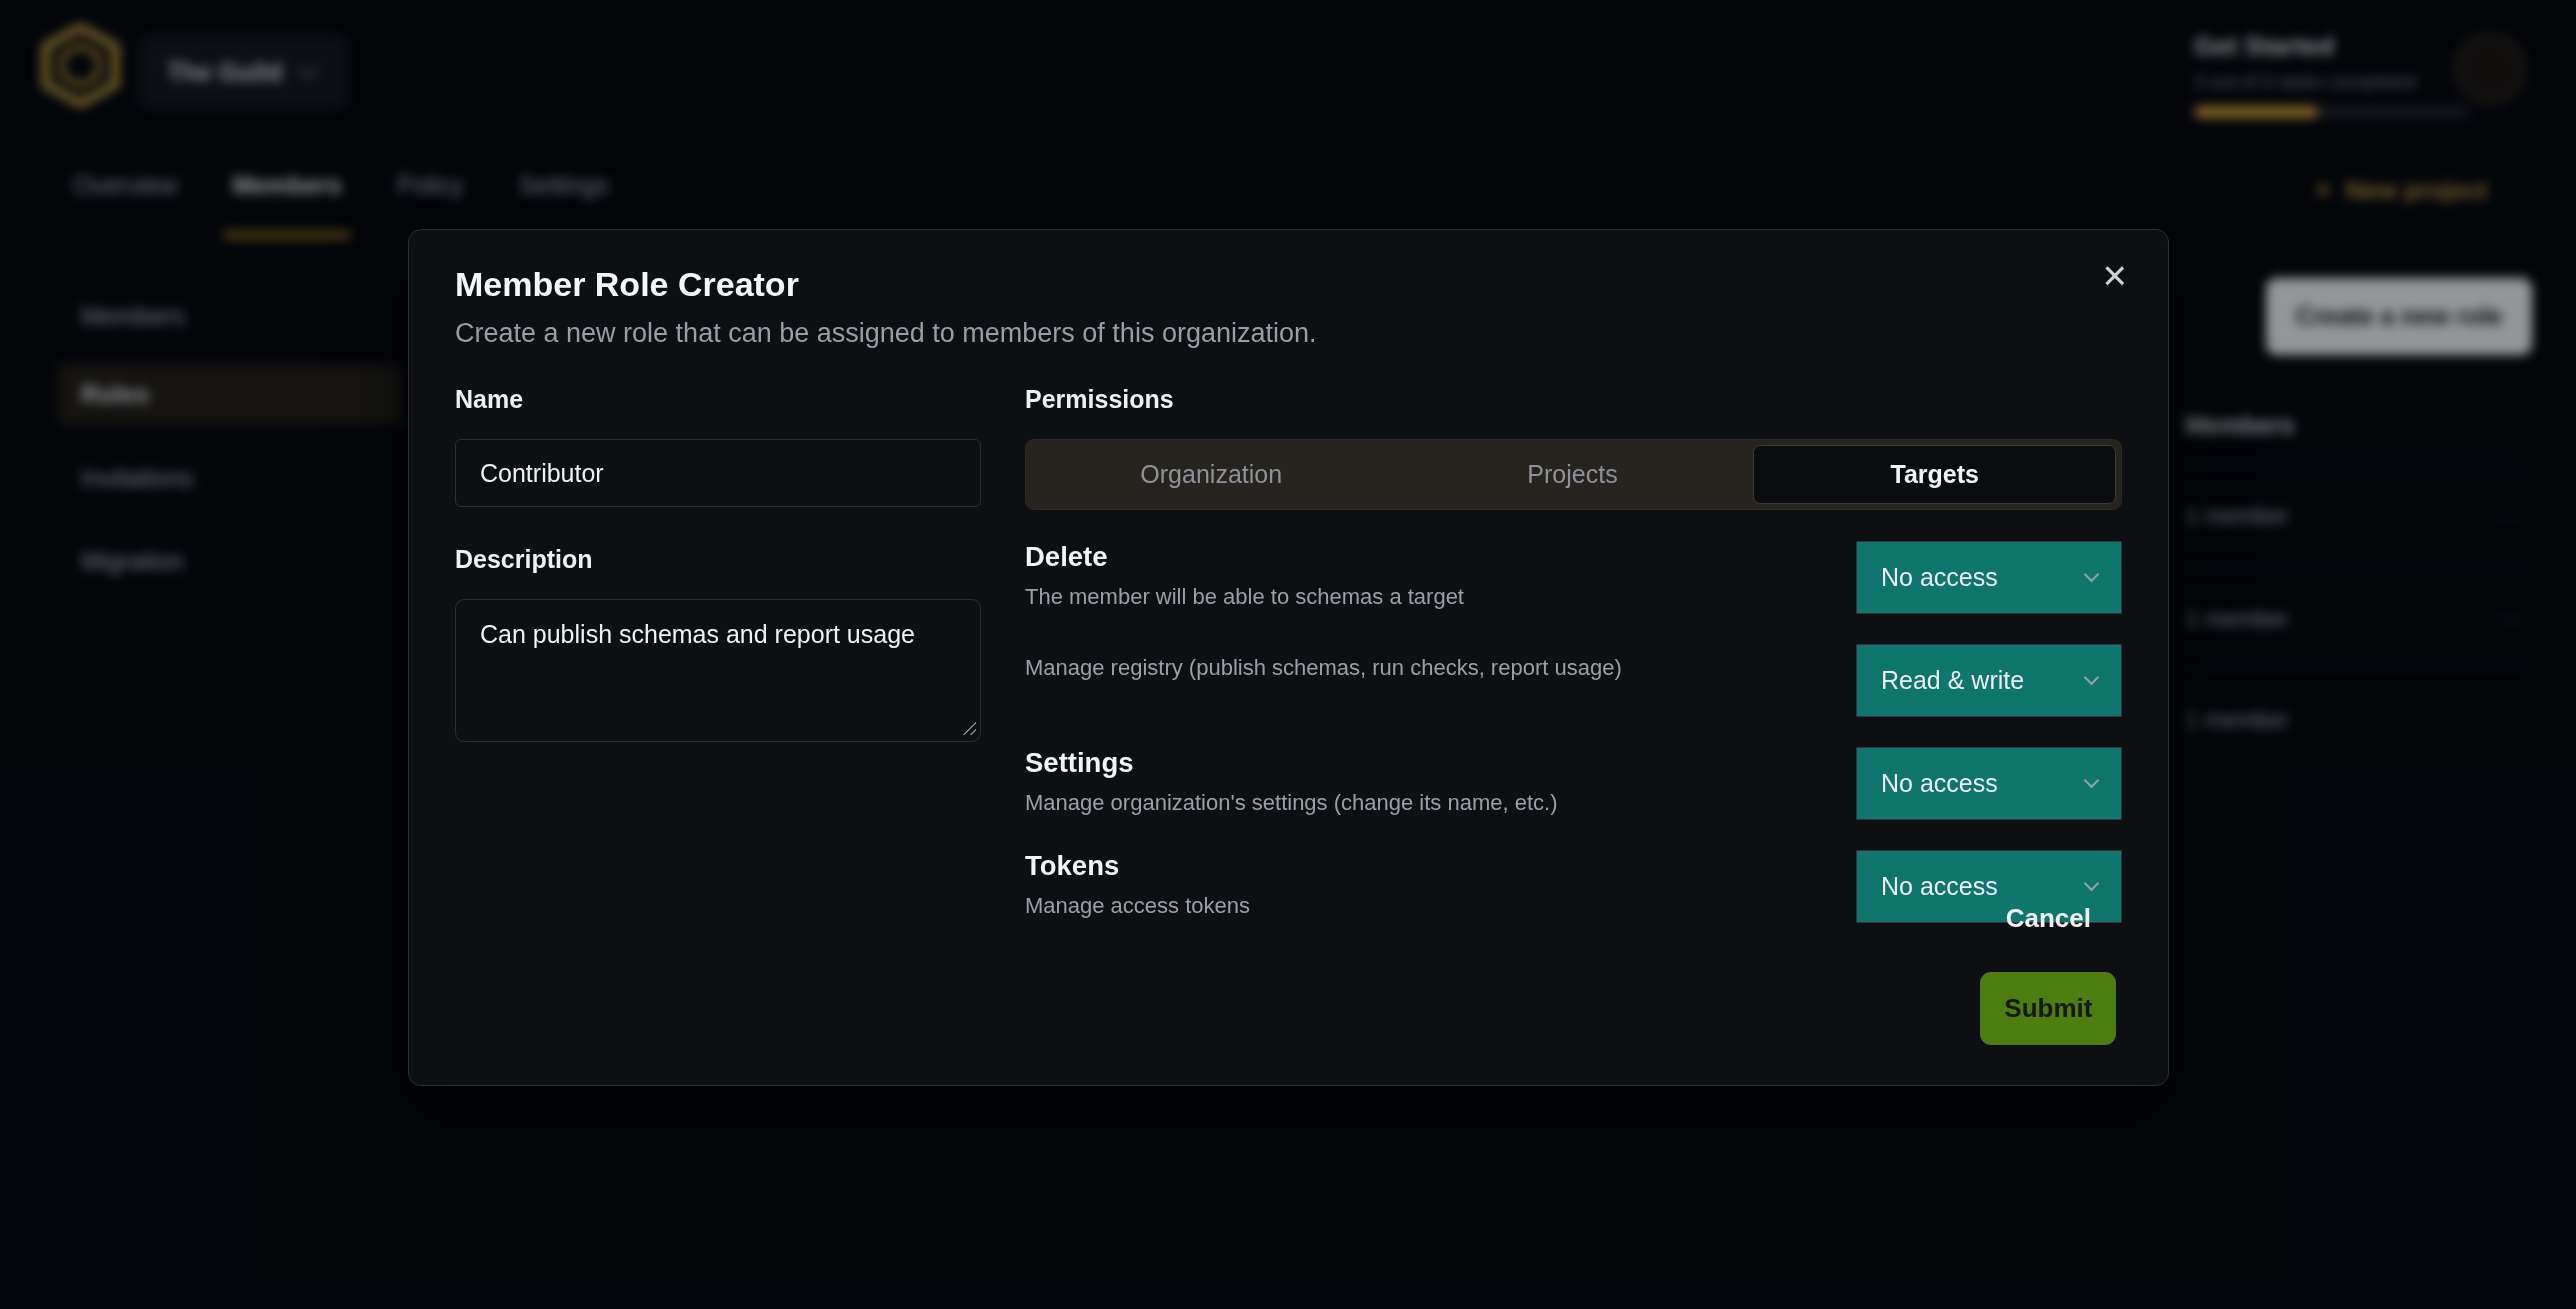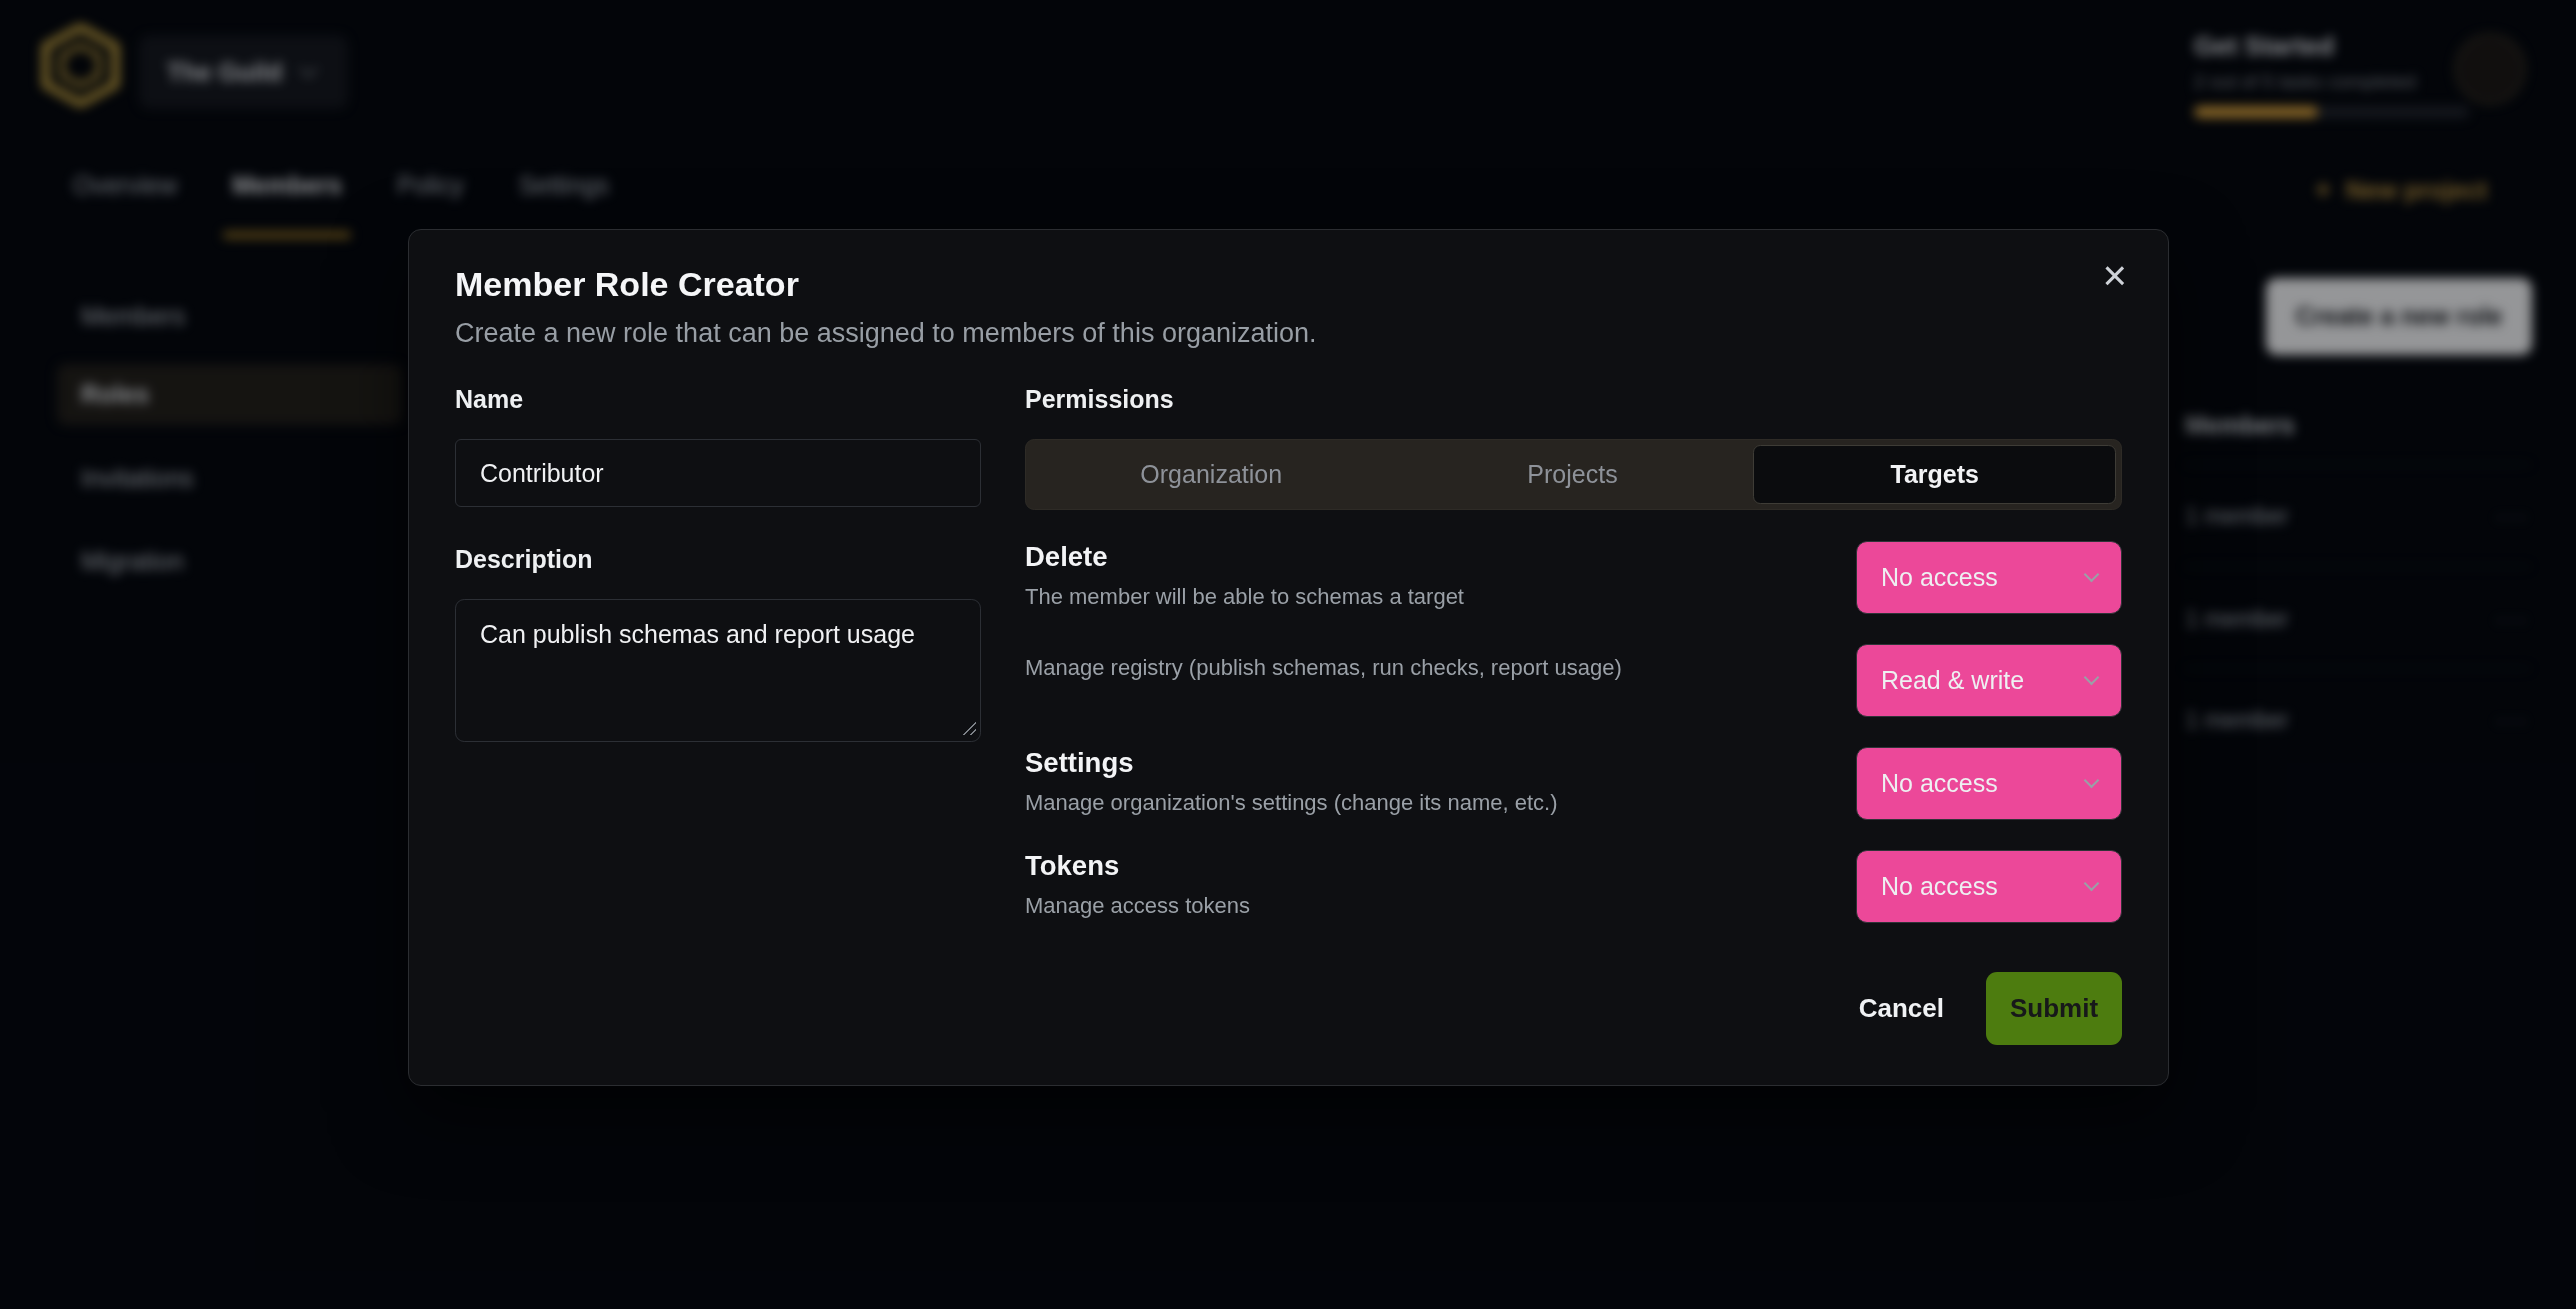--- a/index.html
+++ b/index.html
@@ -80,26 +80,26 @@
     position:absolute; right:5.5px; bottom:7.3px; width:14.7px; height:14.7px;
     background:linear-gradient(135deg, transparent 0 55%, #7d8288 55% 62%, transparent 62% 78%, #7d8288 78% 85%, transparent 85%);
   }
   .seg { height:71px; background:#272420; border-radius:9.2px; display:flex; padding:4.6px; margin-bottom:31px; border:0.9px solid #2e2b26; }
   .seg-tab { flex:1; display:flex; align-items:center; justify-content:center; font-size:25px; color:#8e9299; border-radius:7.3px; }
   .seg-tab.active { background:#0b0c0e; border:0.9px solid #3e3c36; color:#f2f3f5; font-weight:600; }
   .perm-row { display:flex; justify-content:space-between; align-items:flex-start; margin-bottom:30px; }
   .perm-title { font-size:27.5px; font-weight:700; color:#f3f4f6; }
   .perm-desc { font-size:22px; color:#9aa0a7; margin-top:11px; }
   .select {
-    width:266px; height:73px; border:0.9px solid #303338; border-radius:11px; background:#ec4899;
+    width:266px; height:73px; border:0.9px solid #303338; border-radius:1px; background:#0f766e;
     display:flex; align-items:center; justify-content:space-between; padding:0 24px; flex:none;
   }
   .select-value { font-size:25px; color:#eef0f2; }
   .sel-chev { width:11px; height:11px; border-right:2.8px solid #9aa0a7; border-bottom:2.8px solid #9aa0a7; transform:rotate(45deg); margin-top:-5.5px; }
-  .m-footer { position:absolute; right:46px; bottom:40px; display:flex; gap:11px; align-items:center; }
+  .m-footer { position:absolute; right:46px; bottom:40px; display:flex; gap:18px; align-items:center;flex-direction:column; }
   .btn-cancel { font-size:26px; font-weight:600; color:#f0f2f4; padding:20px 31px; background:none; border:none; font-family:inherit; }
   .btn-submit { width:136px; height:73px; background:#4d7c0f; border:none; border-radius:11px; color:#17181a; font-size:26px; font-weight:600; display:flex; align-items:center; justify-content:center; font-family:inherit; }
 </style>
 </head>
 <body>
 
 <div class="bg-layer">
 
   <div class="logo">
     <svg viewBox="0 0 100 100" width="83" height="83">

